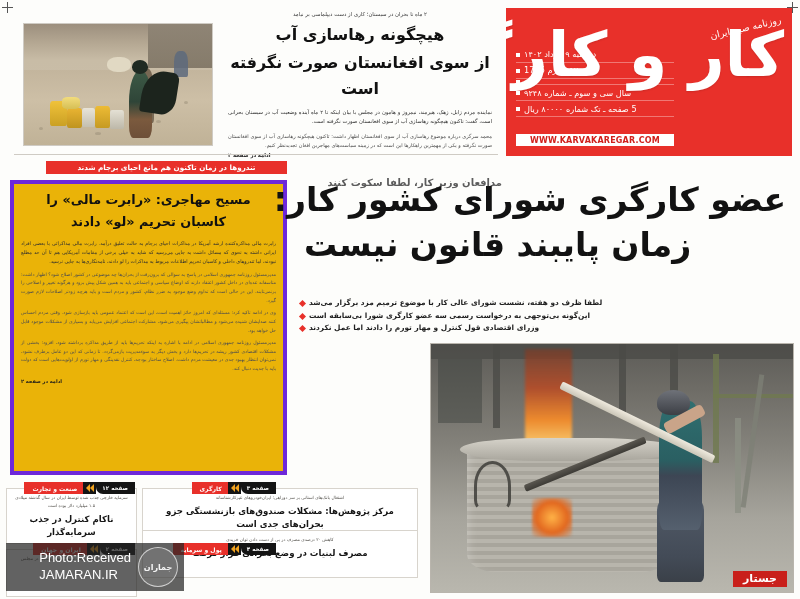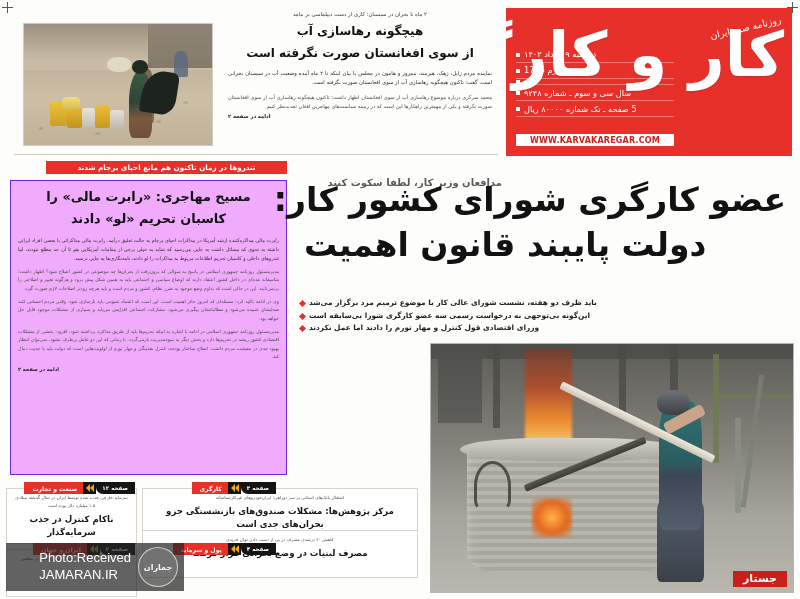--- a/index.html
+++ b/index.html
@@ -208,21 +208,21 @@
     direction: rtl;
     text-align: center;
   }
   .ta-kicker {
     font-size: 5.4px;
     color: #3a3a3a;
     line-height: 1.5;
     margin-bottom: 4px;
   }
   .ta-head {
-    font-size: 12px;
+    font-size: 16px;
     font-weight: bold;
     color: #111;
     line-height: 1.62;
     margin-bottom: 6px;
   }
   .ta-lede {
     font-size: 5.3px;
     color: #2b2b2b;
     line-height: 1.78;
     text-align: justify;
@@ -263,22 +263,22 @@
     letter-spacing: .1px;
   }
 
   
   .left-col {
     position: absolute;
     left: 10px;
     top: 180px;
     width: 277px;
     height: 295px;
-    border: 1px solid #6d28d9;
-    background: #f0abfc;
+    border: 4px solid #6d28d9;
+    background: #eab308;
     padding: 6px 7px;
     direction: rtl;
     overflow: hidden;
   }
   .lc-head {
     font-size: 12.8px;
     font-weight: bold;
     color: #111;
     line-height: 1.6;
     text-align: center;
@@ -688,27 +688,27 @@
     <div class="lc-body">مدیرمسئول روزنامه جمهوری اسلامی در پاسخ به سوالی که برون‌رفت از بحران‌ها چه موضوعی در کشور اصلاح شود؟ اظهار داشت: متاسفانه عده‌ای در داخل کشور اعتقاد دارند که اوضاع سیاسی و اجتماعی باید به همین شکل پیش برود و هرگونه تغییر و اصلاحی را برنمی‌تابند. این در حالی است که تداوم وضع موجود به ضرر نظام، کشور و مردم است و باید هرچه زودتر اصلاحات لازم صورت گیرد.</div>
     <div class="lc-body">وی در ادامه تاکید کرد: مسئله‌ای که امروز حائز اهمیت است، این است که اعتماد عمومی باید بازسازی شود. وقتی مردم احساس کنند صدایشان شنیده می‌شود و مطالباتشان پیگیری می‌شود، مشارکت اجتماعی افزایش می‌یابد و بسیاری از مشکلات موجود قابل حل خواهد بود.</div>
     <div class="lc-body">مدیرمسئول روزنامه جمهوری اسلامی در ادامه با اشاره به اینکه تحریم‌ها باید از طریق مذاکره برداشته شود، افزود: بخشی از مشکلات اقتصادی کشور ریشه در تحریم‌ها دارد و بخش دیگر به سوءمدیریت بازمی‌گردد. تا زمانی که این دو عامل برطرف نشود، نمی‌توان انتظار بهبود جدی در معیشت مردم داشت. اصلاح ساختار بودجه، کنترل نقدینگی و مهار تورم از اولویت‌هایی است که دولت باید با جدیت دنبال کند.</div>
     <div class="lc-cont">ادامه در صفحه ۲</div>
   </div>
 
   <div class="main-kicker">مدافعان وزیر کار، لطفا سکوت کنند</div>
 
   <div class="main-head">
     <div class="mh-line l1">عضو کارگری شورای کشور کار:</div>
-    <div class="mh-line l2">دولت پایبند قانون اهمیت</div>
+    <div class="mh-line l2">زمان پایبند قانون نیست</div>
   </div>
 
   <div class="main-bullets">
     <div class="mb-row">
       <span class="mb-dot"></span>
-      <span class="mb-text">باید ظرف دو هفته، نشست شورای عالی کار با موضوع ترمیم مزد برگزار می‌شد</span>
+      <span class="mb-text">لطفا ظرف دو هفته، نشست شورای عالی کار با موضوع ترمیم مزد برگزار می‌شد</span>
     </div>
     <div class="mb-row">
       <span class="mb-dot"></span>
       <span class="mb-text">این‌گونه بی‌توجهی به درخواست رسمی سه عضو کارگری شورا بی‌سابقه است</span>
     </div>
     <div class="mb-row">
       <span class="mb-dot"></span>
       <span class="mb-text">وزرای اقتصادی قول کنترل و مهار تورم را دادند اما عمل نکردند</span>
     </div>
   </div>

